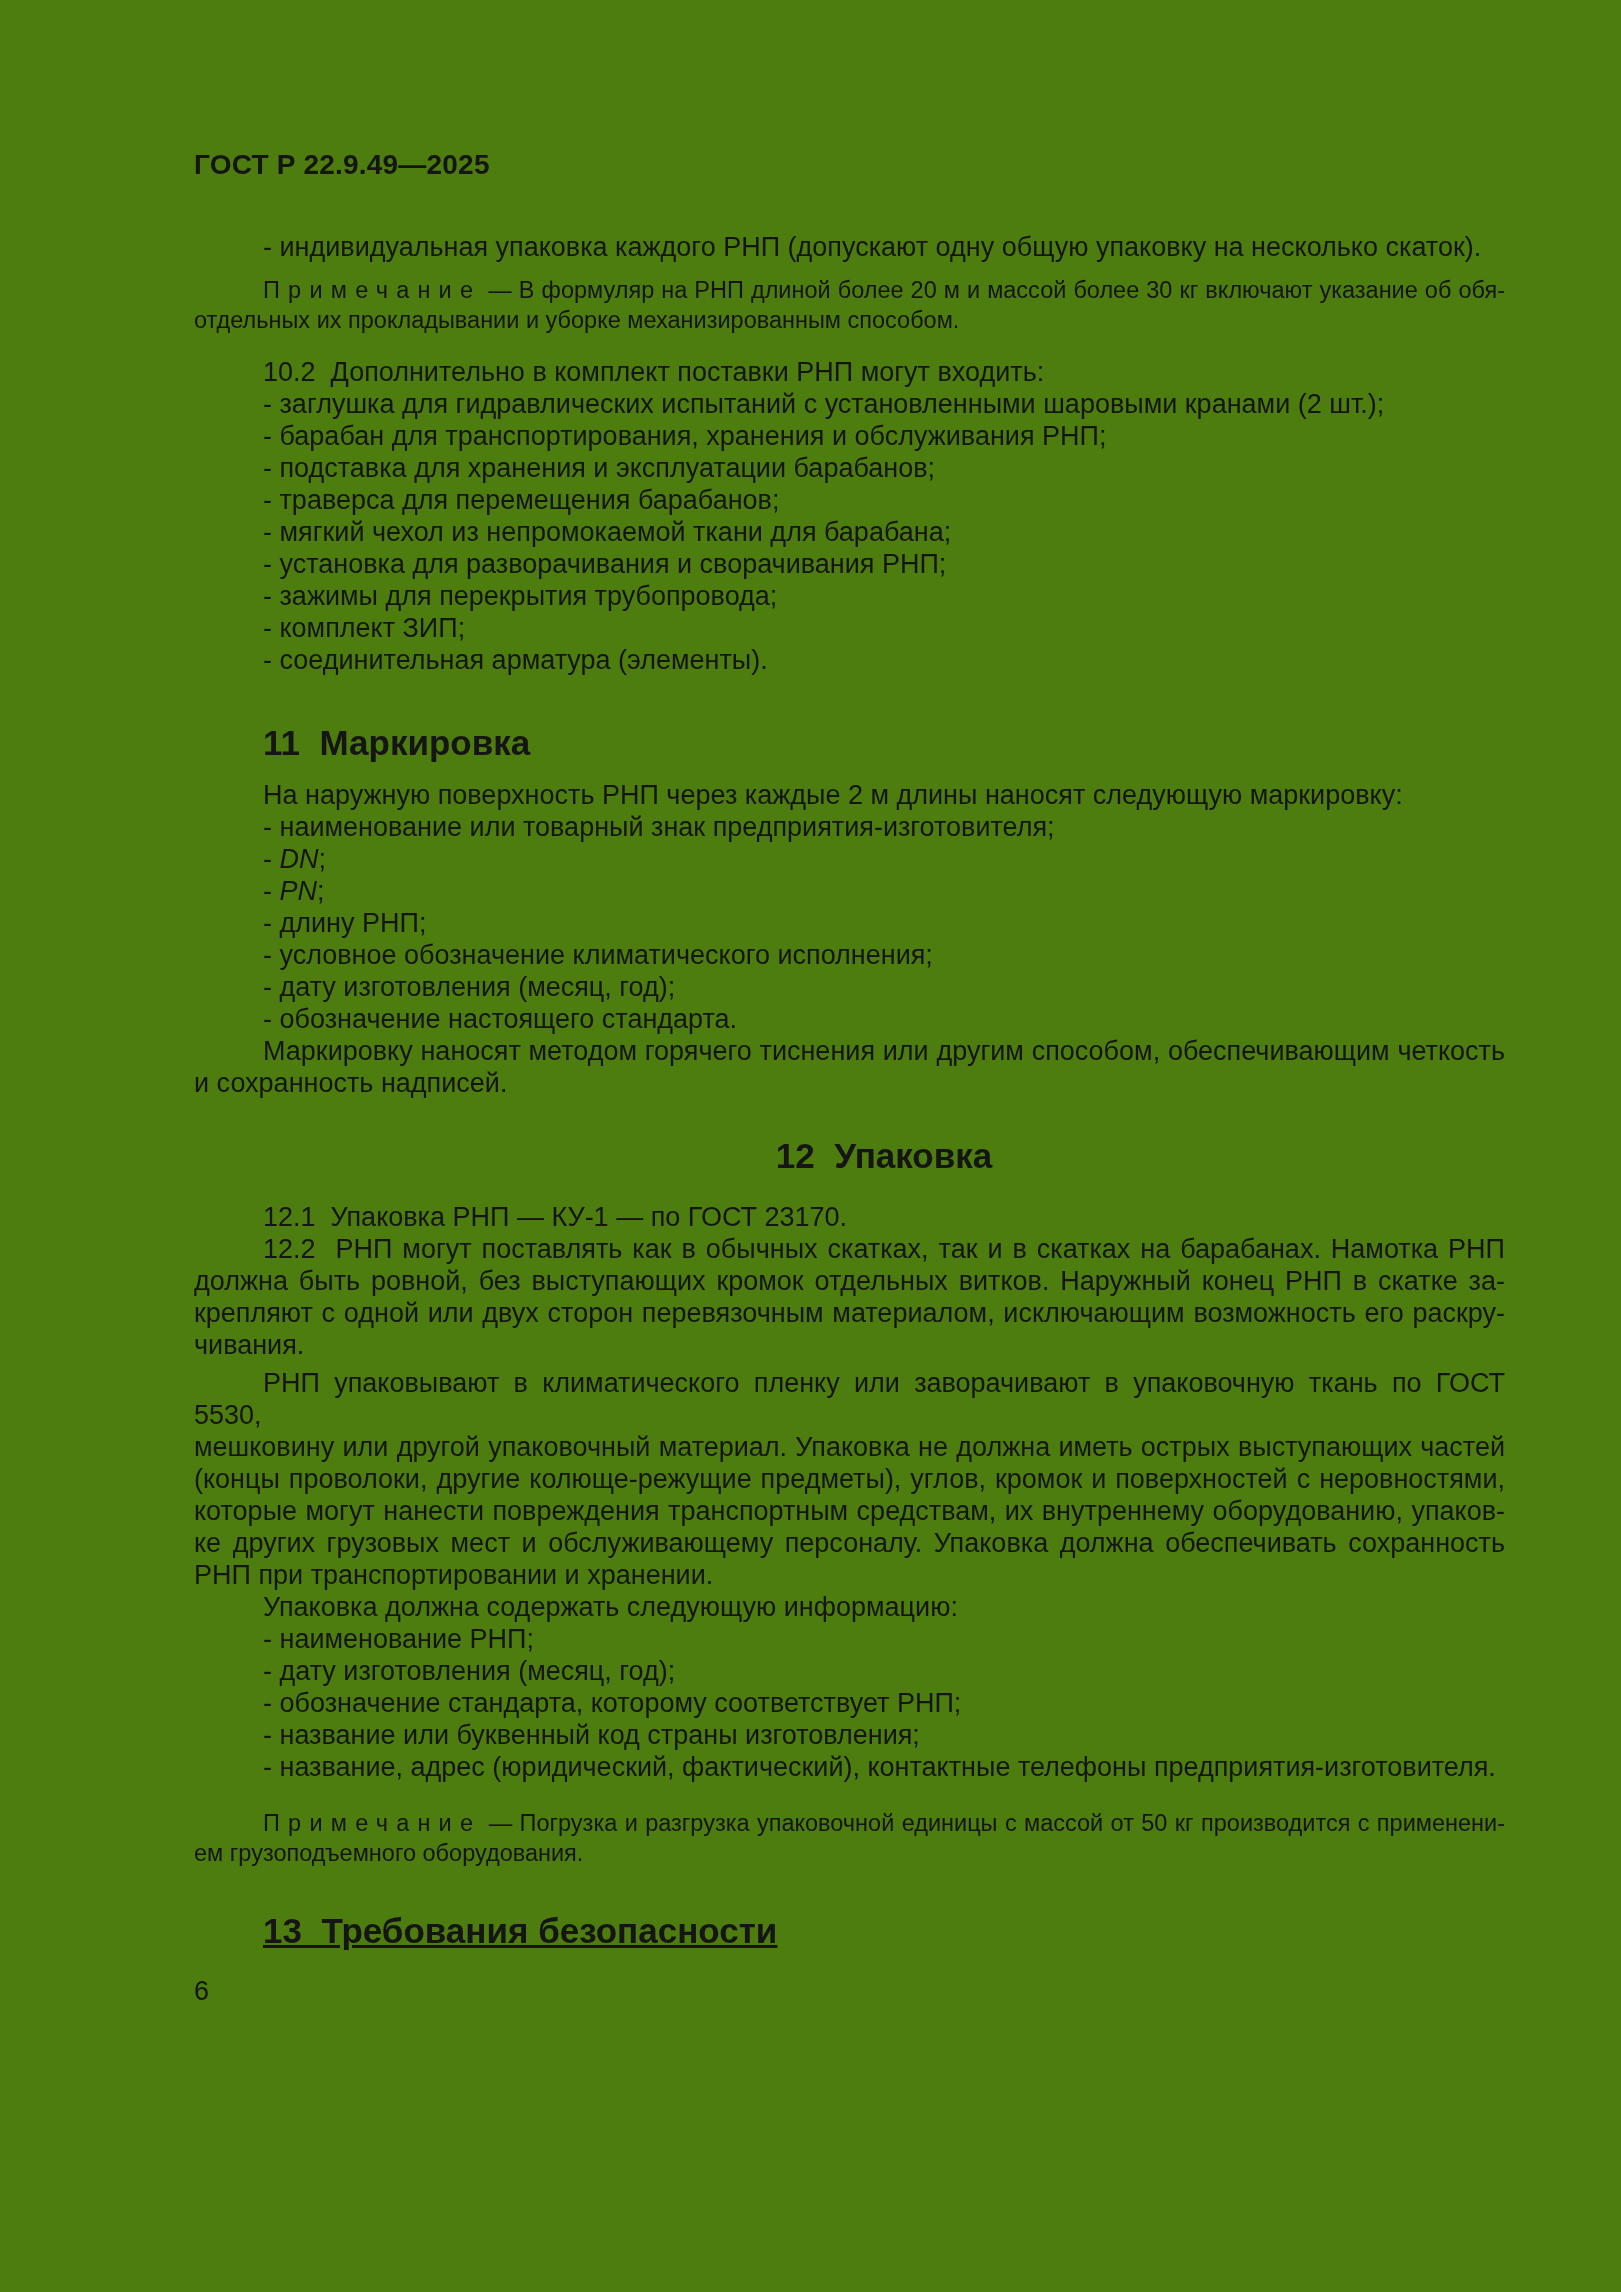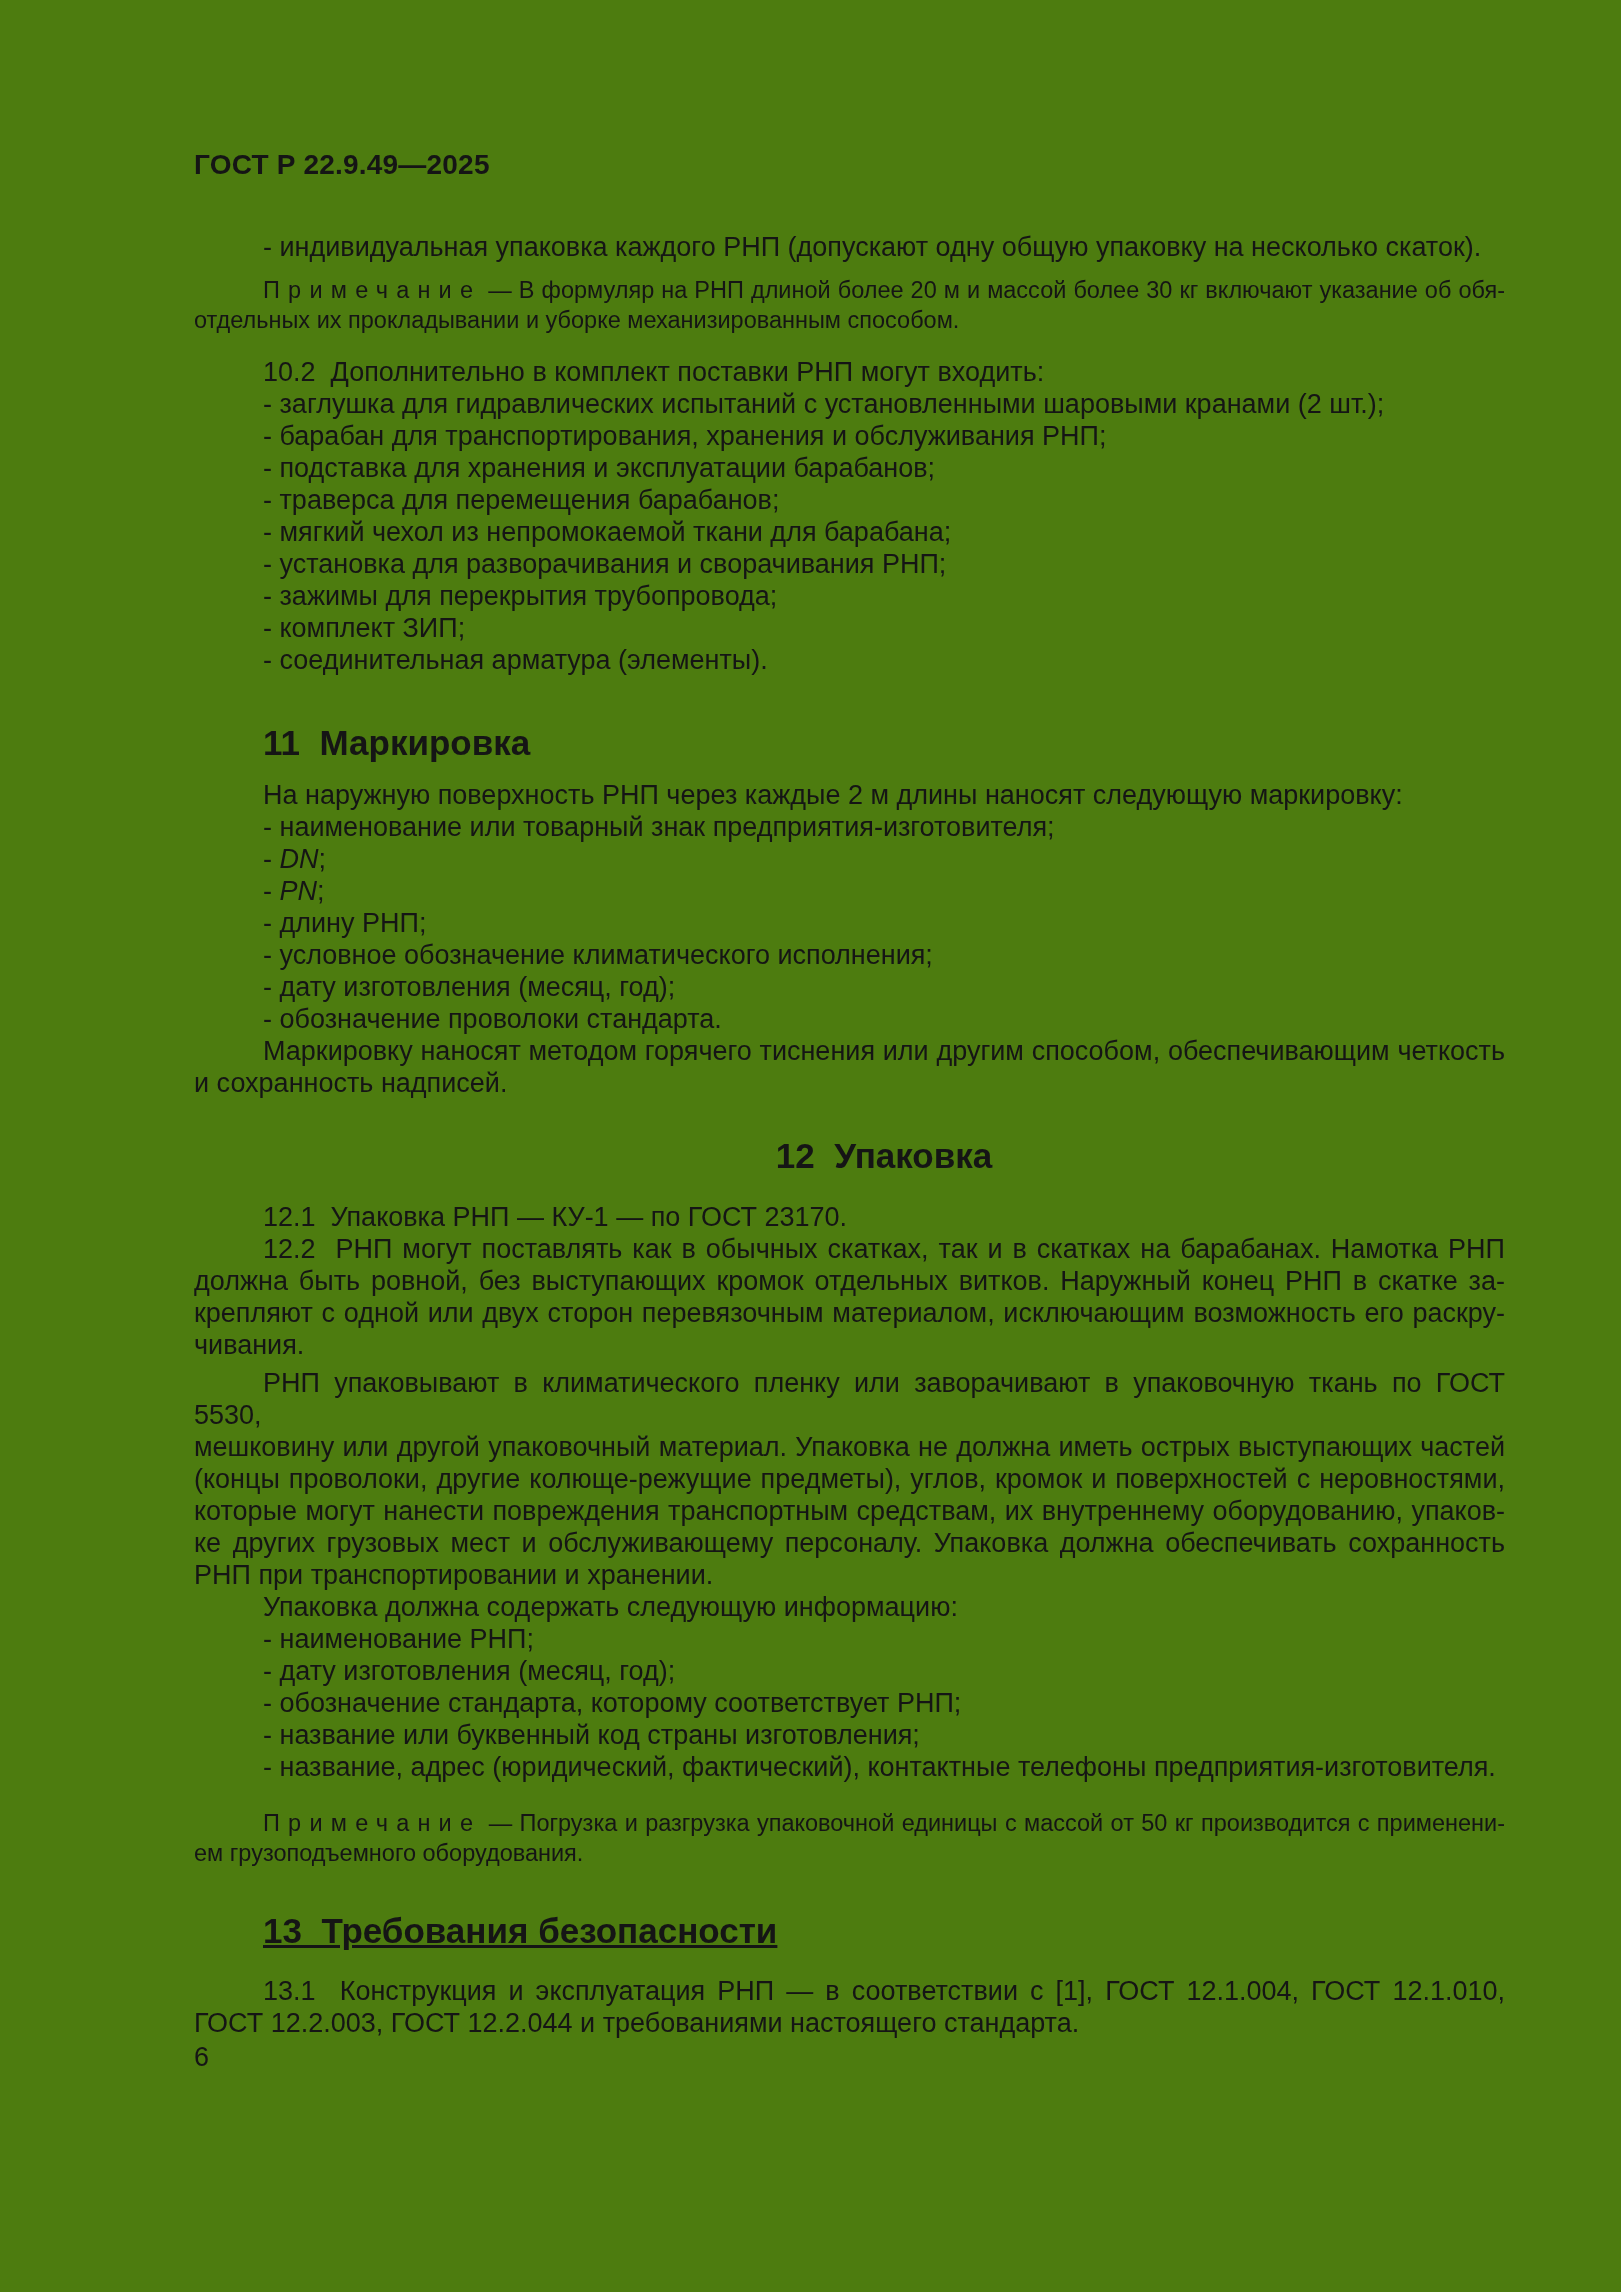--- a/index.html
+++ b/index.html
@@ -85,21 +85,21 @@
     <div class="h h11">11&nbsp; Маркировка</div>
 
     <div>
       <div class="line ind">На наружную поверхность РНП через каждые 2 м длины наносят следующую маркировку:</div>
       <div class="line ind">- наименование или товарный знак предприятия-изготовителя;</div>
       <div class="line ind"><span>- </span><i class="it">DN</i><span>;</span></div>
       <div class="line ind"><span>- </span><i class="it">PN</i><span>;</span></div>
       <div class="line ind">- длину РНП;</div>
       <div class="line ind">- условное обозначение климатического исполнения;</div>
       <div class="line ind">- дату изготовления (месяц, год);</div>
-      <div class="line ind">- обозначение проволоки стандарта.</div>
+      <div class="line ind">- обозначение настоящего стандарта.</div>
       <div class="line ind just">Маркировку наносят методом горячего тиснения или другим способом, обеспечивающим четкость</div>
       <div class="line">и сохранность надписей.</div>
     </div>
 
     <div class="h h12">12&nbsp; Упаковка</div>
 
     <div>
       <div class="line ind">12.1&nbsp; Упаковка РНП — КУ-1 — по ГОСТ 23170.</div>
       <div class="line ind just">12.2&nbsp; РНП могут поставлять как в обычных скатках, так и в скатках на барабанах. Намотка РНП</div>
       <div class="line just">должна быть ровной, без выступающих кромок отдельных витков. Наружный конец РНП в скатке за-</div>
@@ -121,22 +121,18 @@
       <div class="line ind">- название, адрес (юридический, фактический), контактные телефоны предприятия-изготовителя.</div>
     </div>
 
     <div class="note block-note2">
       <div class="note-line ind just"><span class="spaced">Примечание</span><span> — Погрузка и разгрузка упаковочной единицы с массой от 50 кг производится с применени-</span></div>
       <div class="note-line">ем грузоподъемного оборудования.</div>
     </div>
 
     <div class="h h13">13&nbsp; Требования безопасности</div>
 
-    <div>
-      <div class="line ind just">13.1&nbsp; Конструкция и эксплуатация РНП — в соответствии с [1], ГОСТ 12.1.004, ГОСТ 12.1.010,</div>
-      <div class="line">ГОСТ 12.2.003, ГОСТ 12.2.044 и требованиями настоящего стандарта.</div>
-    </div>
 
     <div class="line footer-pn">6</div>
 
   </div>
 </div>
 
 
 </body></html>

